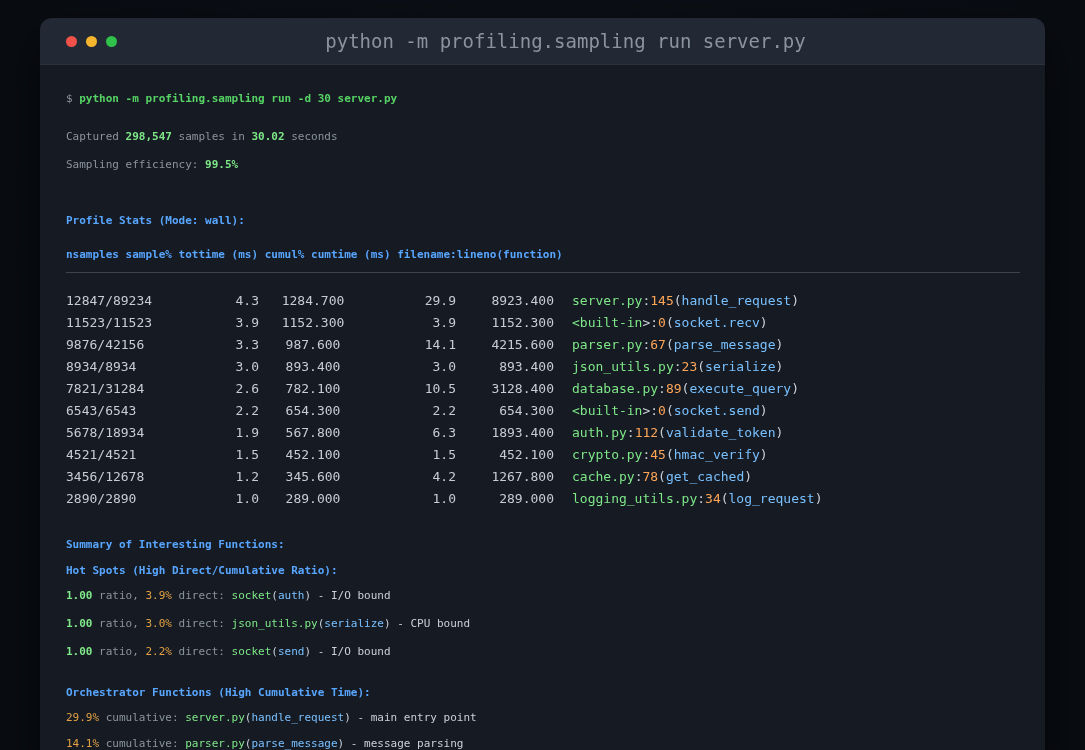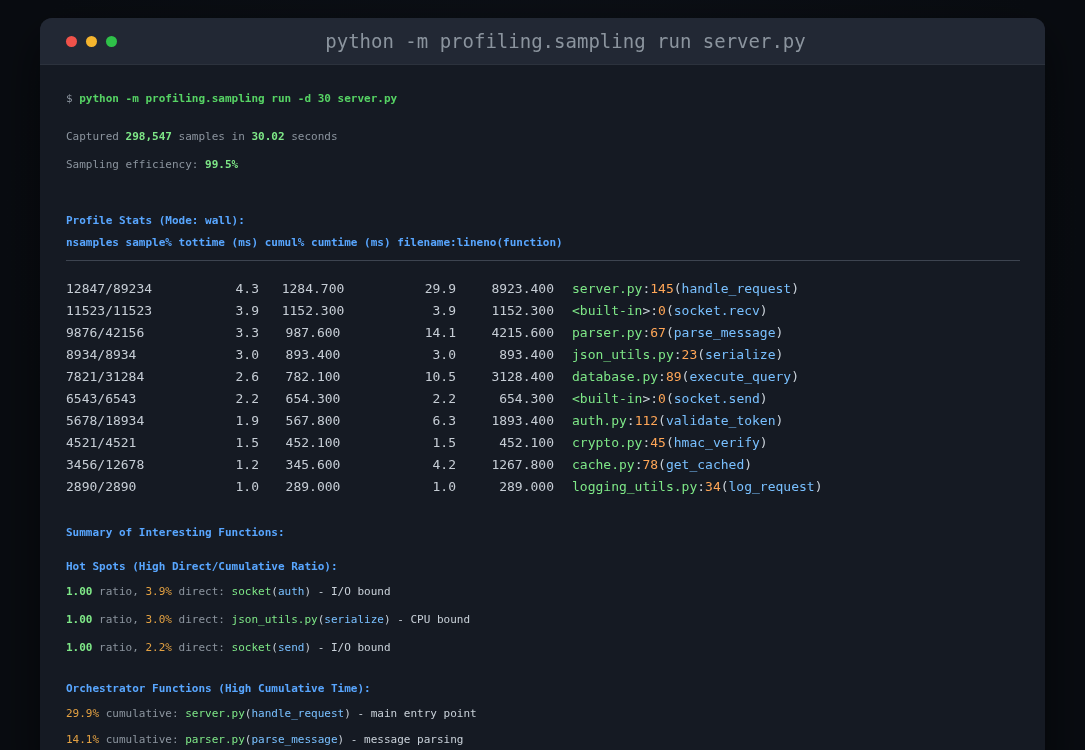--- a/index.html
+++ b/index.html
@@ -32,22 +32,22 @@
   .g   { color:#8b949e; }
   .w   { color:#c9d1d9; }
   .grn { color:#7ee787; }
   .sb  { font-weight:600; }
   .cmd { color:#56d364; font-weight:700; }
   .bh  { color:#58a6ff; font-weight:700; }
   .fn  { color:#79c0ff; }
   .o   { color:#ffa657; }
   .amb { color:#e3a142; }
   .file{ color:#7ee787; }
-  .mt8 { margin-top:8px; }  .mt22{ margin-top:36px; } .mt2 { margin-top:2px; }
-  .mt14{ margin-top:14px; } .mt25{ margin-top:25px; } .mt5 { margin-top:5px; }
+  .mt8 { margin-top:8px; }  .mt22{ margin-top:36px; } .mt2 { margin-top:14px; }
+  .mt14{ margin-top:6px; } .mt25{ margin-top:25px; } .mt5 { margin-top:5px; }
   .mt21{ margin-top:21px; } .mt6 { margin-top:6px; }
   .divider { height:1px; background:#3d4450; margin-top:7px; margin-bottom:17px; }
   .trow { display:flex; white-space:pre; font-size:13px; line-height:22px; color:#c6cdd5; }
   .c1 { width:128px; }
   .c2 { width:65px;  text-align:right; }
   .c3 { width:108px; text-align:center; }
   .c4 { width:89px;  text-align:right; }
   .c5 { width:98px;  text-align:right; }
   .floc { margin-left:18px; }
 </style>

